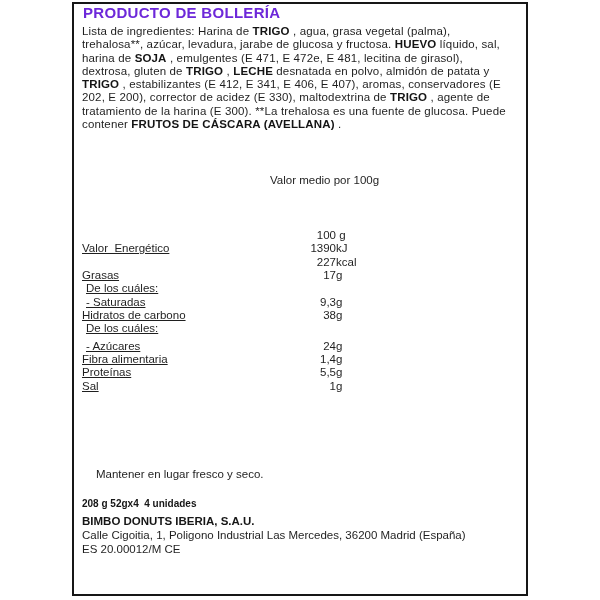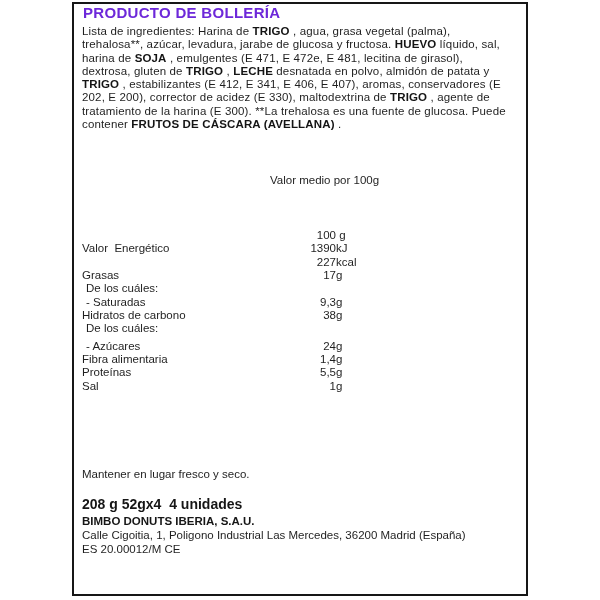--- a/index.html
+++ b/index.html
@@ -46,35 +46,35 @@
     position: relative;
     height: 13.35px;
     font-size: 11.5px;
     line-height: 13.35px;
   }
   .nrow:nth-child(9) { margin-top: 4px; }
   .nrow:nth-child(5) .nlabel,
   .nrow:nth-child(6) .nlabel,
   .nrow:nth-child(8) .nlabel,
   .nrow:nth-child(9) .nlabel { padding-left: 4px; }
-  .nlabel { white-space: pre; }
+  .nlabel { white-space: pre; text-decoration: underline; }
   .nval {
     position: absolute; left: 0; top: 0;
     width: 254px; text-align: right;
     white-space: pre;
   }
   .nunit { position: absolute; left: 254px; top: 0; white-space: pre; }
   .storage {
-    margin: 75px 0 0 0;
+    margin: 75px 0 0 14px;
     font-size: 11.5px;
     line-height: 13.3px;
   }
   .weight {
     margin: 16px 0 0 0;
-    font-size: 14px; font-weight: 700;
+    font-size: 10px; font-weight: 700;
     line-height: 14px;
     color: #161616;
     white-space: pre;
   }
   .company { margin-top: 2px; }
   .company p { margin: 0; font-size: 11.5px; line-height: 13.5px; }
   .company .company-name {
     font-weight: 700;
     font-size: 11.5px;
     line-height: 16px;

